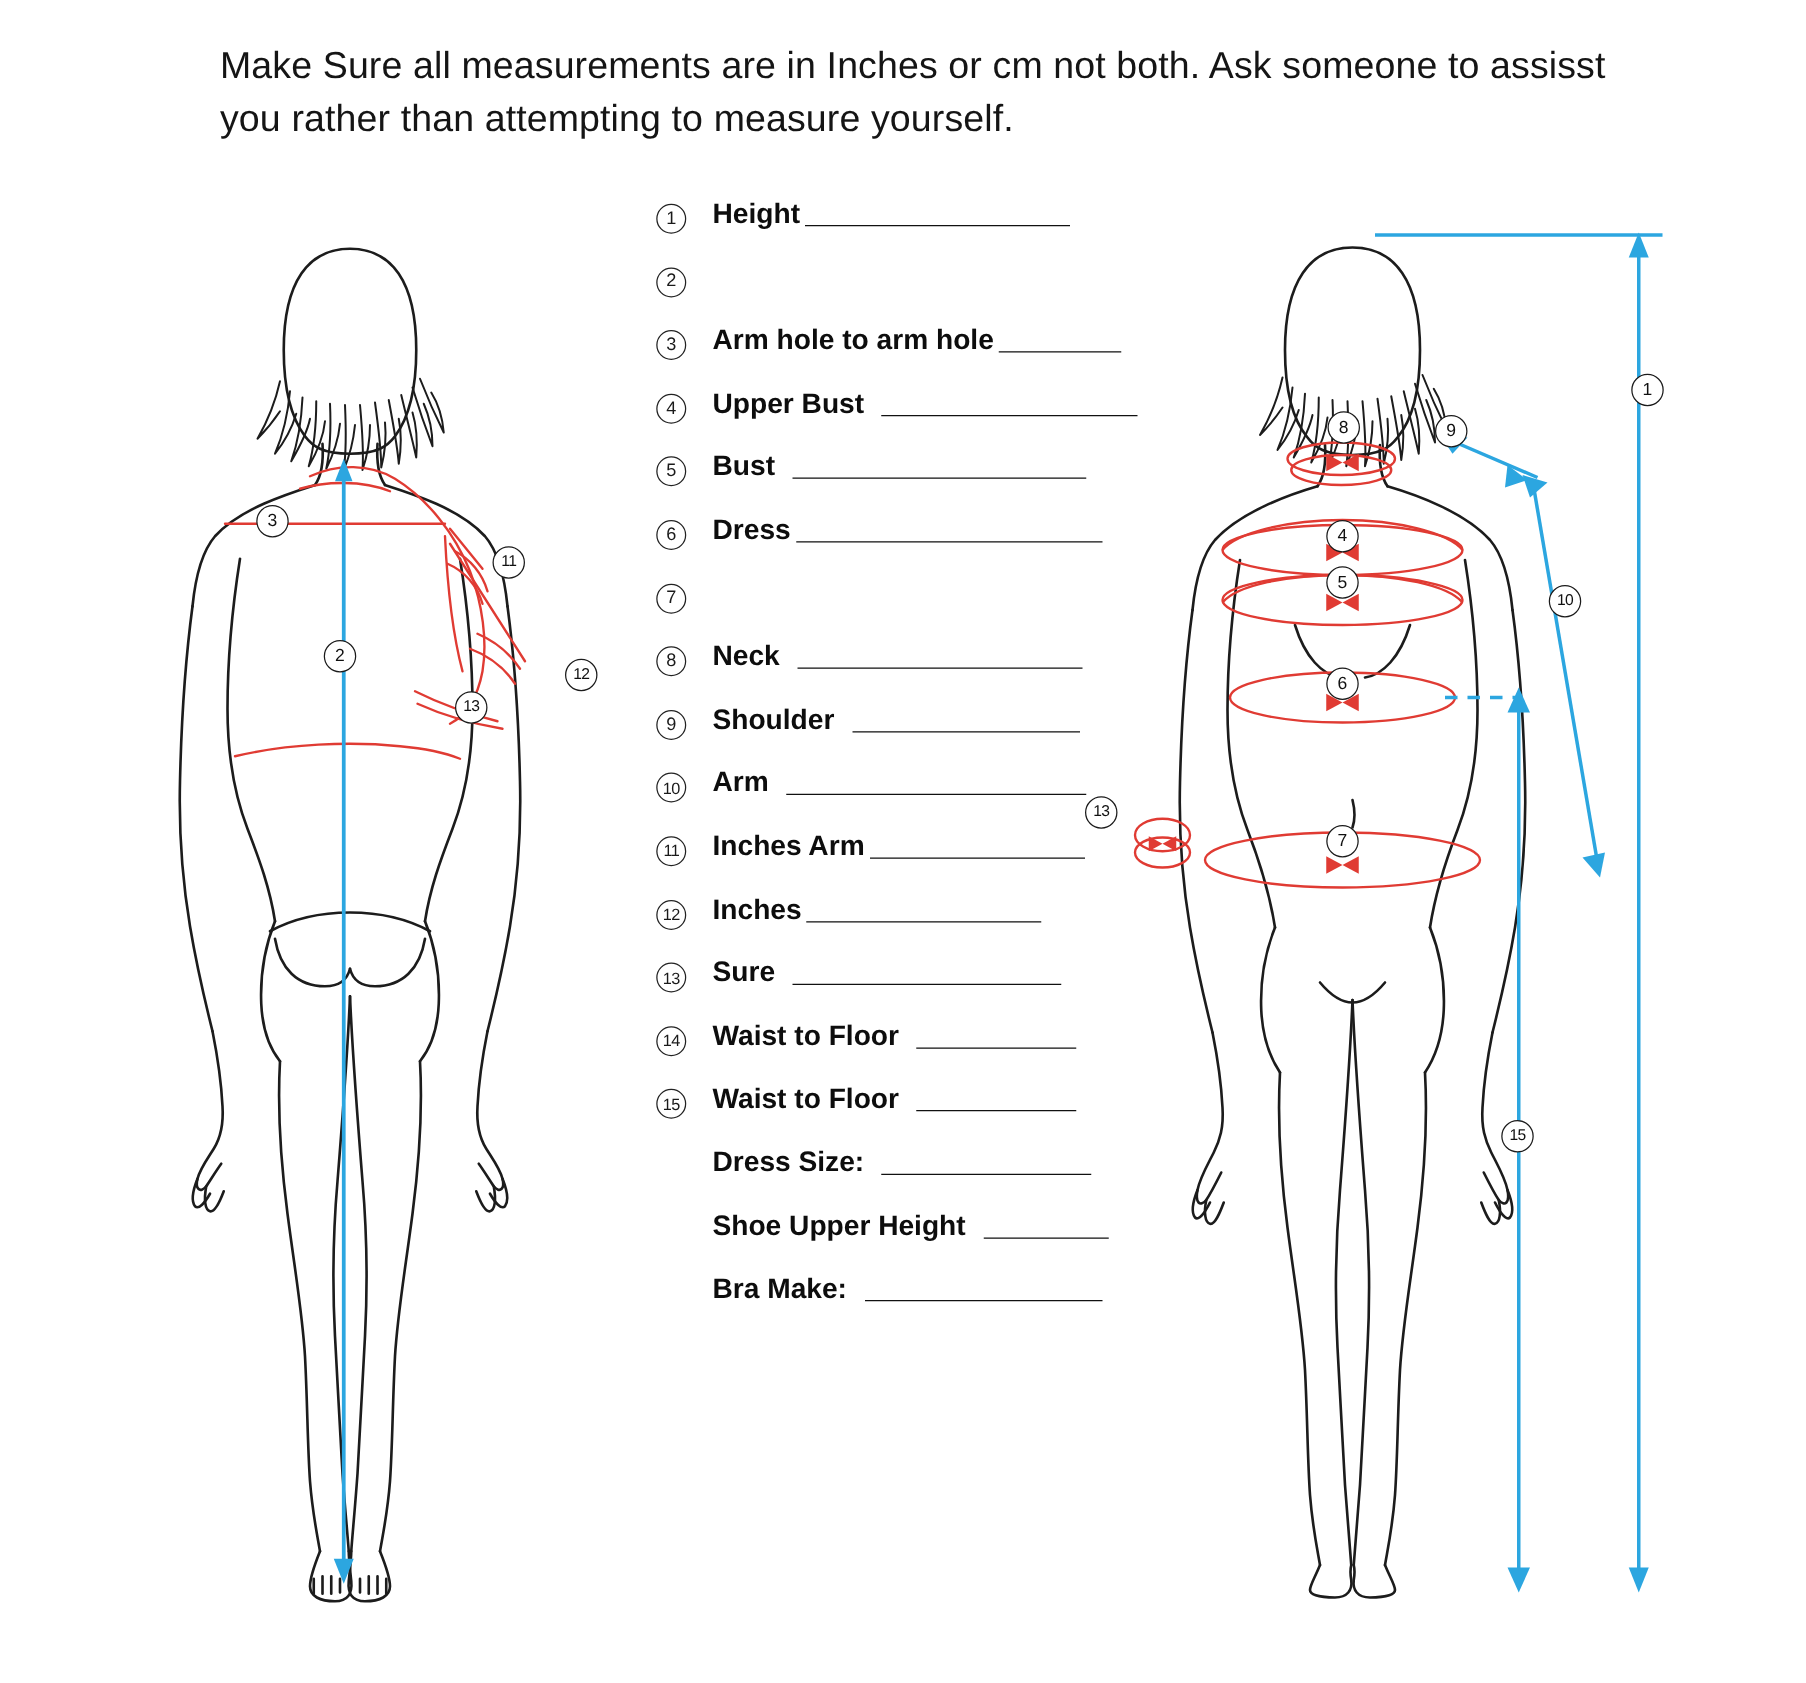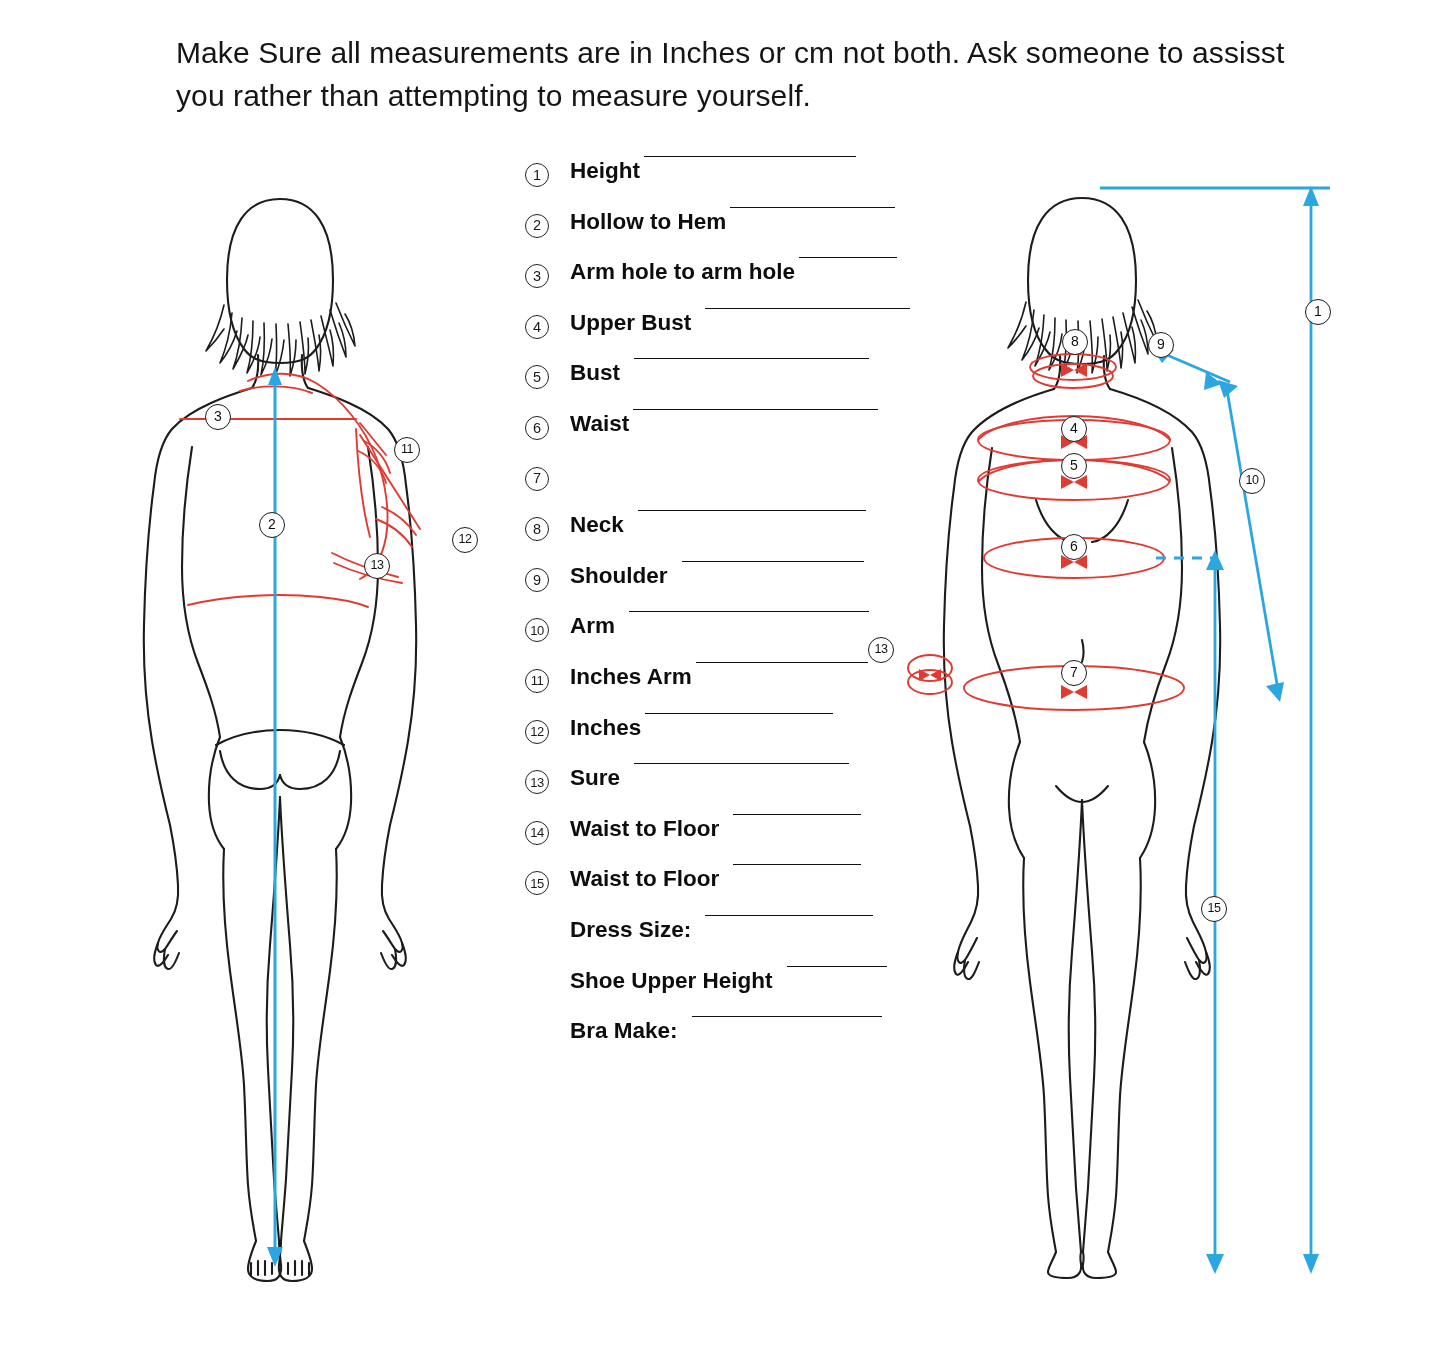--- a/index.html
+++ b/index.html
@@ -64,21 +64,21 @@
     height: 22px;
     border: 1.2px solid #222;
     border-radius: 50%;
     font-size: 14.5px;
     line-height: 1;
     font-family: "Liberation Sans", sans-serif;
   }
   .num.wide span { font-size: 13px; letter-spacing: -0.5px; }
   .label-wrap {
     display: flex;
-    align-items: flex-start;
+    align-items: flex-end;
     flex: 1 1 auto;
     margin-left: 18px;
     white-space: nowrap;
   }
   .label {
     font-size: 22.5px;
     font-weight: bold;
     color: #0d0d0d;
     font-family: "Liberation Sans", sans-serif;
   }
@@ -233,24 +233,20 @@
       <div class="label-wrap">
         <span class="label">Height</span>
         <span class="rule" style="width:212px;"></span>
       </div>
     </div>
 
     <div class="list-row">
       <div class="num">
           <span>2</span>
         </div>
-      <div class="label-wrap">
-        <span class="label">Hollow to Hem</span>
-        <span class="rule" style="width:165px;"></span>
-      </div>
     </div>
 
     <div class="list-row">
       <div class="num">
           <span>3</span>
         </div>
       <div class="label-wrap">
         <span class="label">Arm hole to arm hole</span>
         <span class="rule" style="width:98px;"></span>
       </div>
@@ -276,21 +272,21 @@
         <span class="gap"></span>
         <span class="rule" style="width:235px;"></span>
       </div>
     </div>
 
     <div class="list-row">
       <div class="num">
           <span>6</span>
         </div>
       <div class="label-wrap">
-        <span class="label">Waist</span>
+        <span class="label">Dress</span>
         <span class="rule" style="width:245px;"></span>
       </div>
     </div>
 
     <div class="list-row">
       <div class="num">
           <span>7</span>
         </div>
     </div>
 

